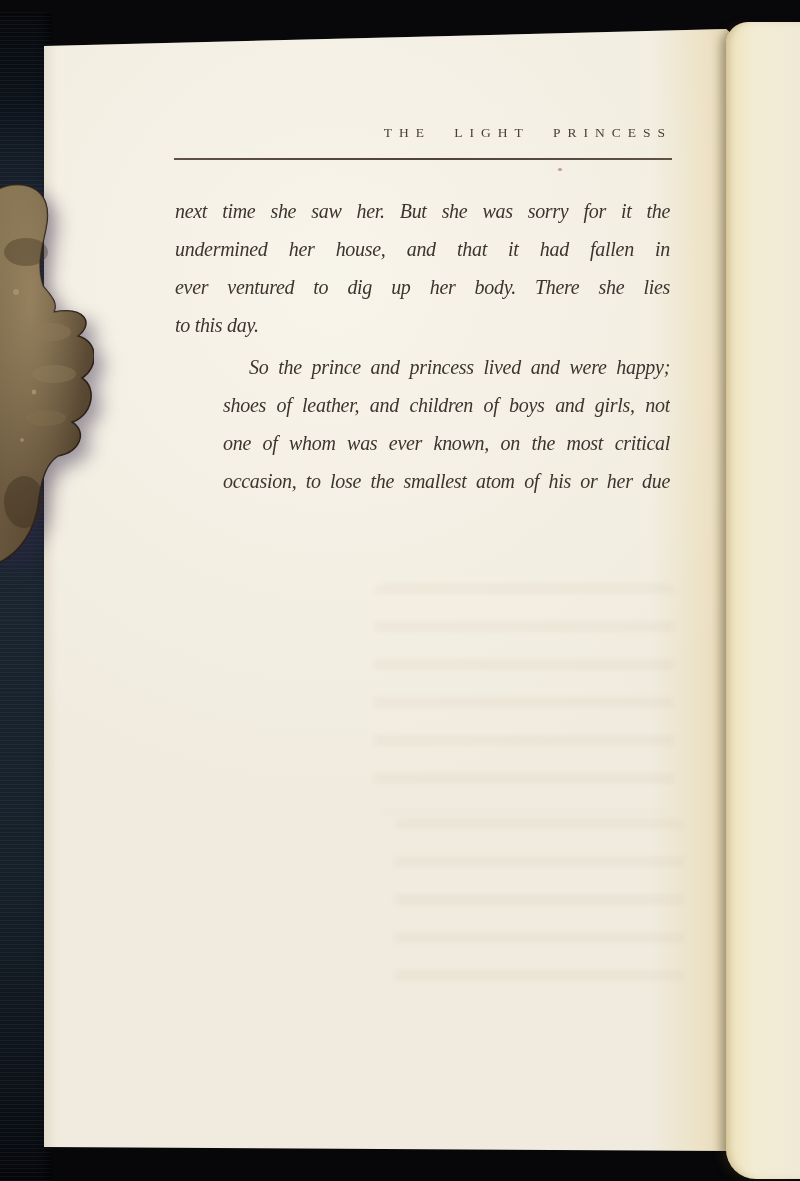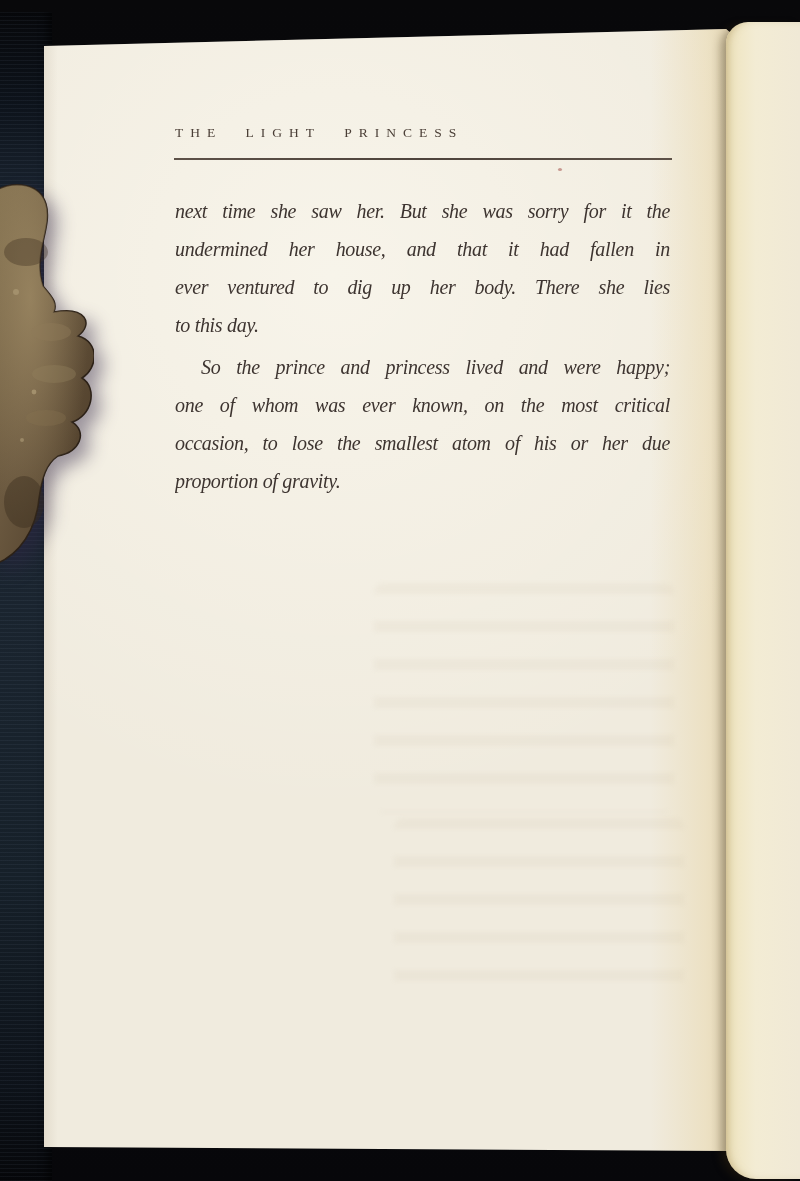--- a/index.html
+++ b/index.html
@@ -21,37 +21,37 @@
     position:absolute;left:44px;top:28px;width:689px;height:1123px;
     background:
       linear-gradient(90deg, rgba(120,95,60,0.10) 0, rgba(120,95,60,0) 2%),
       linear-gradient(90deg, rgba(0,0,0,0) 88%, rgba(226,198,128,0.28) 96%, rgba(208,180,112,0.40) 100%),
       radial-gradient(130% 80% at 42% 22%, rgba(255,253,246,0.5) 0%, rgba(255,253,246,0) 60%),
       #f0ebde;
     clip-path: polygon(0 18px, 99% 1px, 100% 7px, 100% 1123px, 0 1119px);
   }
   .header-line{
     position:absolute;left:131px;top:97px;width:497px;
-    text-align:left;font-size:13.5px;letter-spacing:7px;word-spacing:13px;
+    text-align:right;font-size:13.5px;letter-spacing:7px;word-spacing:13px;
     color:#4a3e36;white-space:nowrap;
   }
   .rule{
     position:absolute;left:130px;top:130px;width:498px;height:1.6px;
     background:linear-gradient(90deg,#5d5148,#4e443c 50%,#5d5148);
   }
   .speck{
     position:absolute;left:514px;top:140px;width:4px;height:3px;border-radius:50%;
     background:#a3514a;opacity:.55;
   }
   .text-block{
     position:absolute;left:131px;top:164px;width:495px;
     font-size:20px;line-height:38px;letter-spacing:-0.3px;color:#3d3430;
   }
   .para{margin:0;}
-  .para + .para{margin-top:4px;}
+  .para + .para{margin-top:4px;margin-left:48px;}
   .line{height:38px;overflow:hidden;text-align:justify;text-align-last:justify;font-style:italic;}
   .line::after{content:"";display:inline-block;width:100%;height:0;}
   .line.last{text-align-last:left;}
   .line.last::after{content:none;}
   .line.indent{text-indent:26px;}
   .folio{
     position:absolute;left:131px;top:971px;width:495px;text-align:center;
     font-size:15px;letter-spacing:6.5px;color:#453b34;transform:translateX(-13px);
   }
   
@@ -88,23 +88,23 @@
 
     <div class="text-block" id="text-block">
         <div class="para">
           <div class="line">next time she saw her. But she was sorry for it the</div>
           <div class="line">undermined her house, and that it had fallen in</div>
           <div class="line">ever ventured to dig up her body. There she lies</div>
           <div class="line last">to this day.</div>
         </div>
         <div class="para">
           <div class="line indent">So the prince and princess lived and were happy;</div>
+          <div class="line">shoes of leather, and children of boys and girls, not</div>
           <div class="line">one of whom was ever known, on the most critical</div>
           <div class="line">occasion, to lose the smallest atom of his or her due</div>
-          <div class="line last">proportion of gravity.</div>
         </div>
       </div>
 
     <div class="ghost g1"></div>
     <div class="ghost g2"></div>
 
   </div>
 
   <svg class="bronze" viewBox="0 0 98 388" xmlns="http://www.w3.org/2000/svg">
     <defs>

